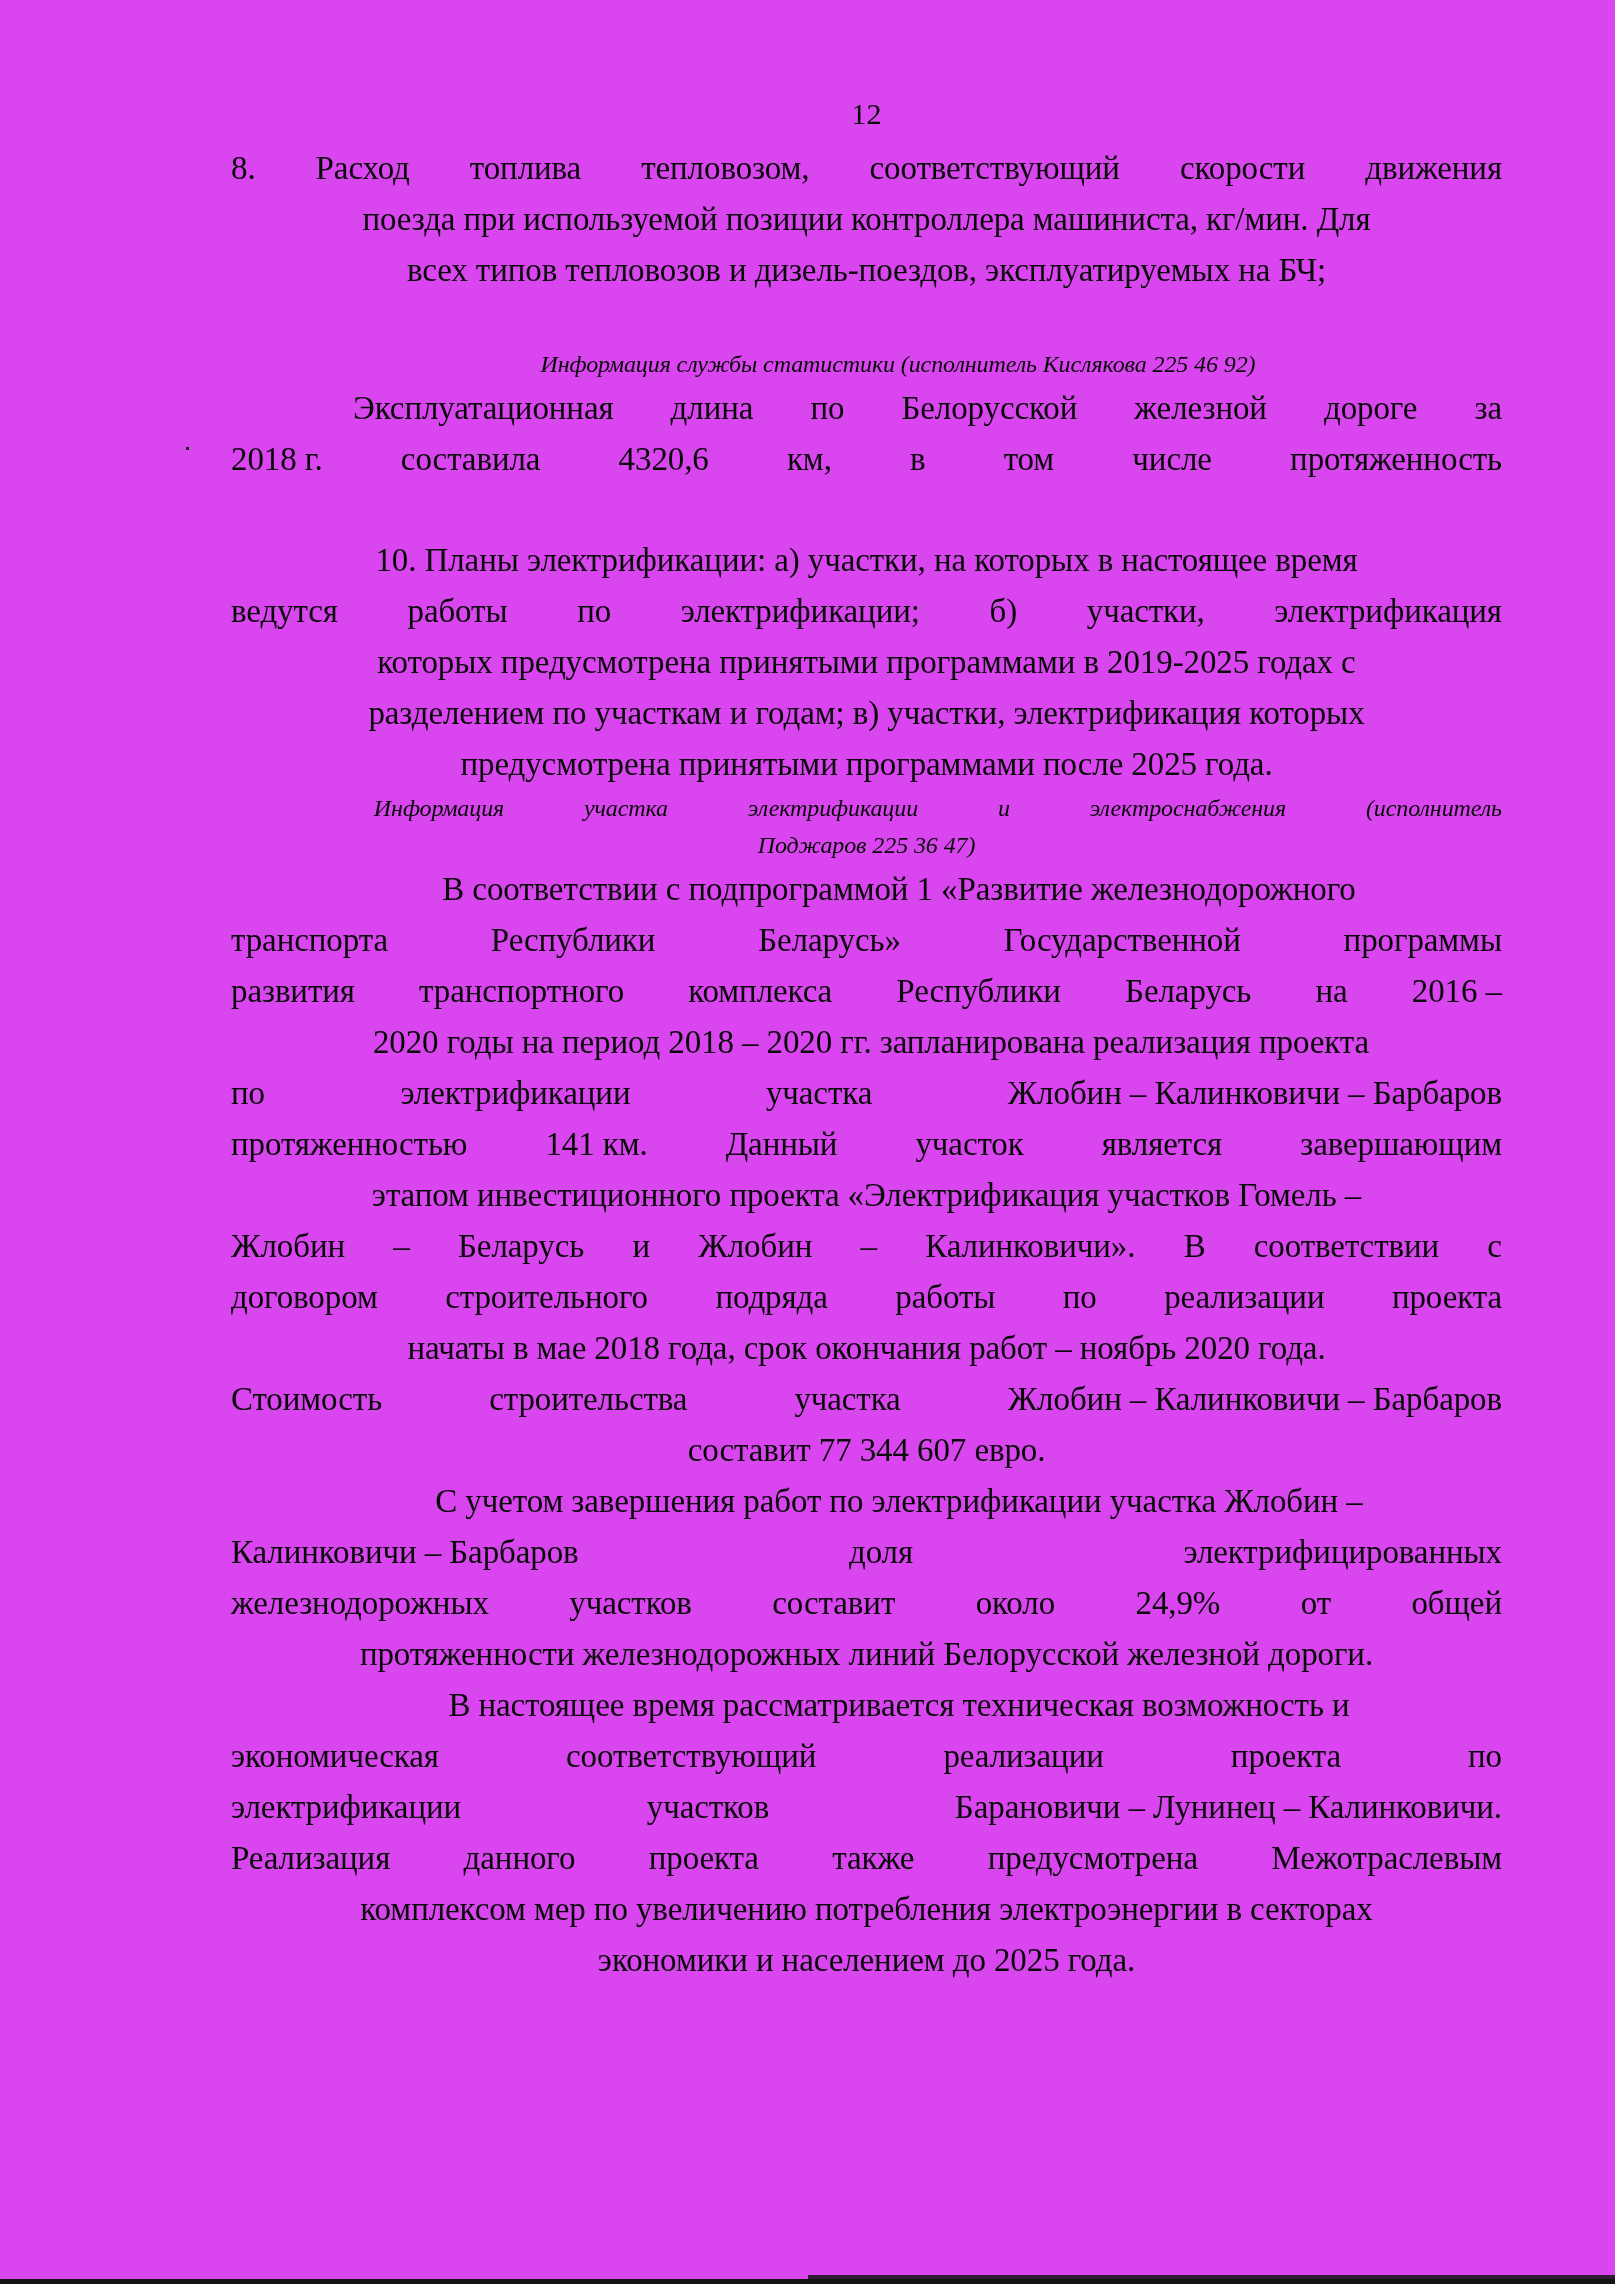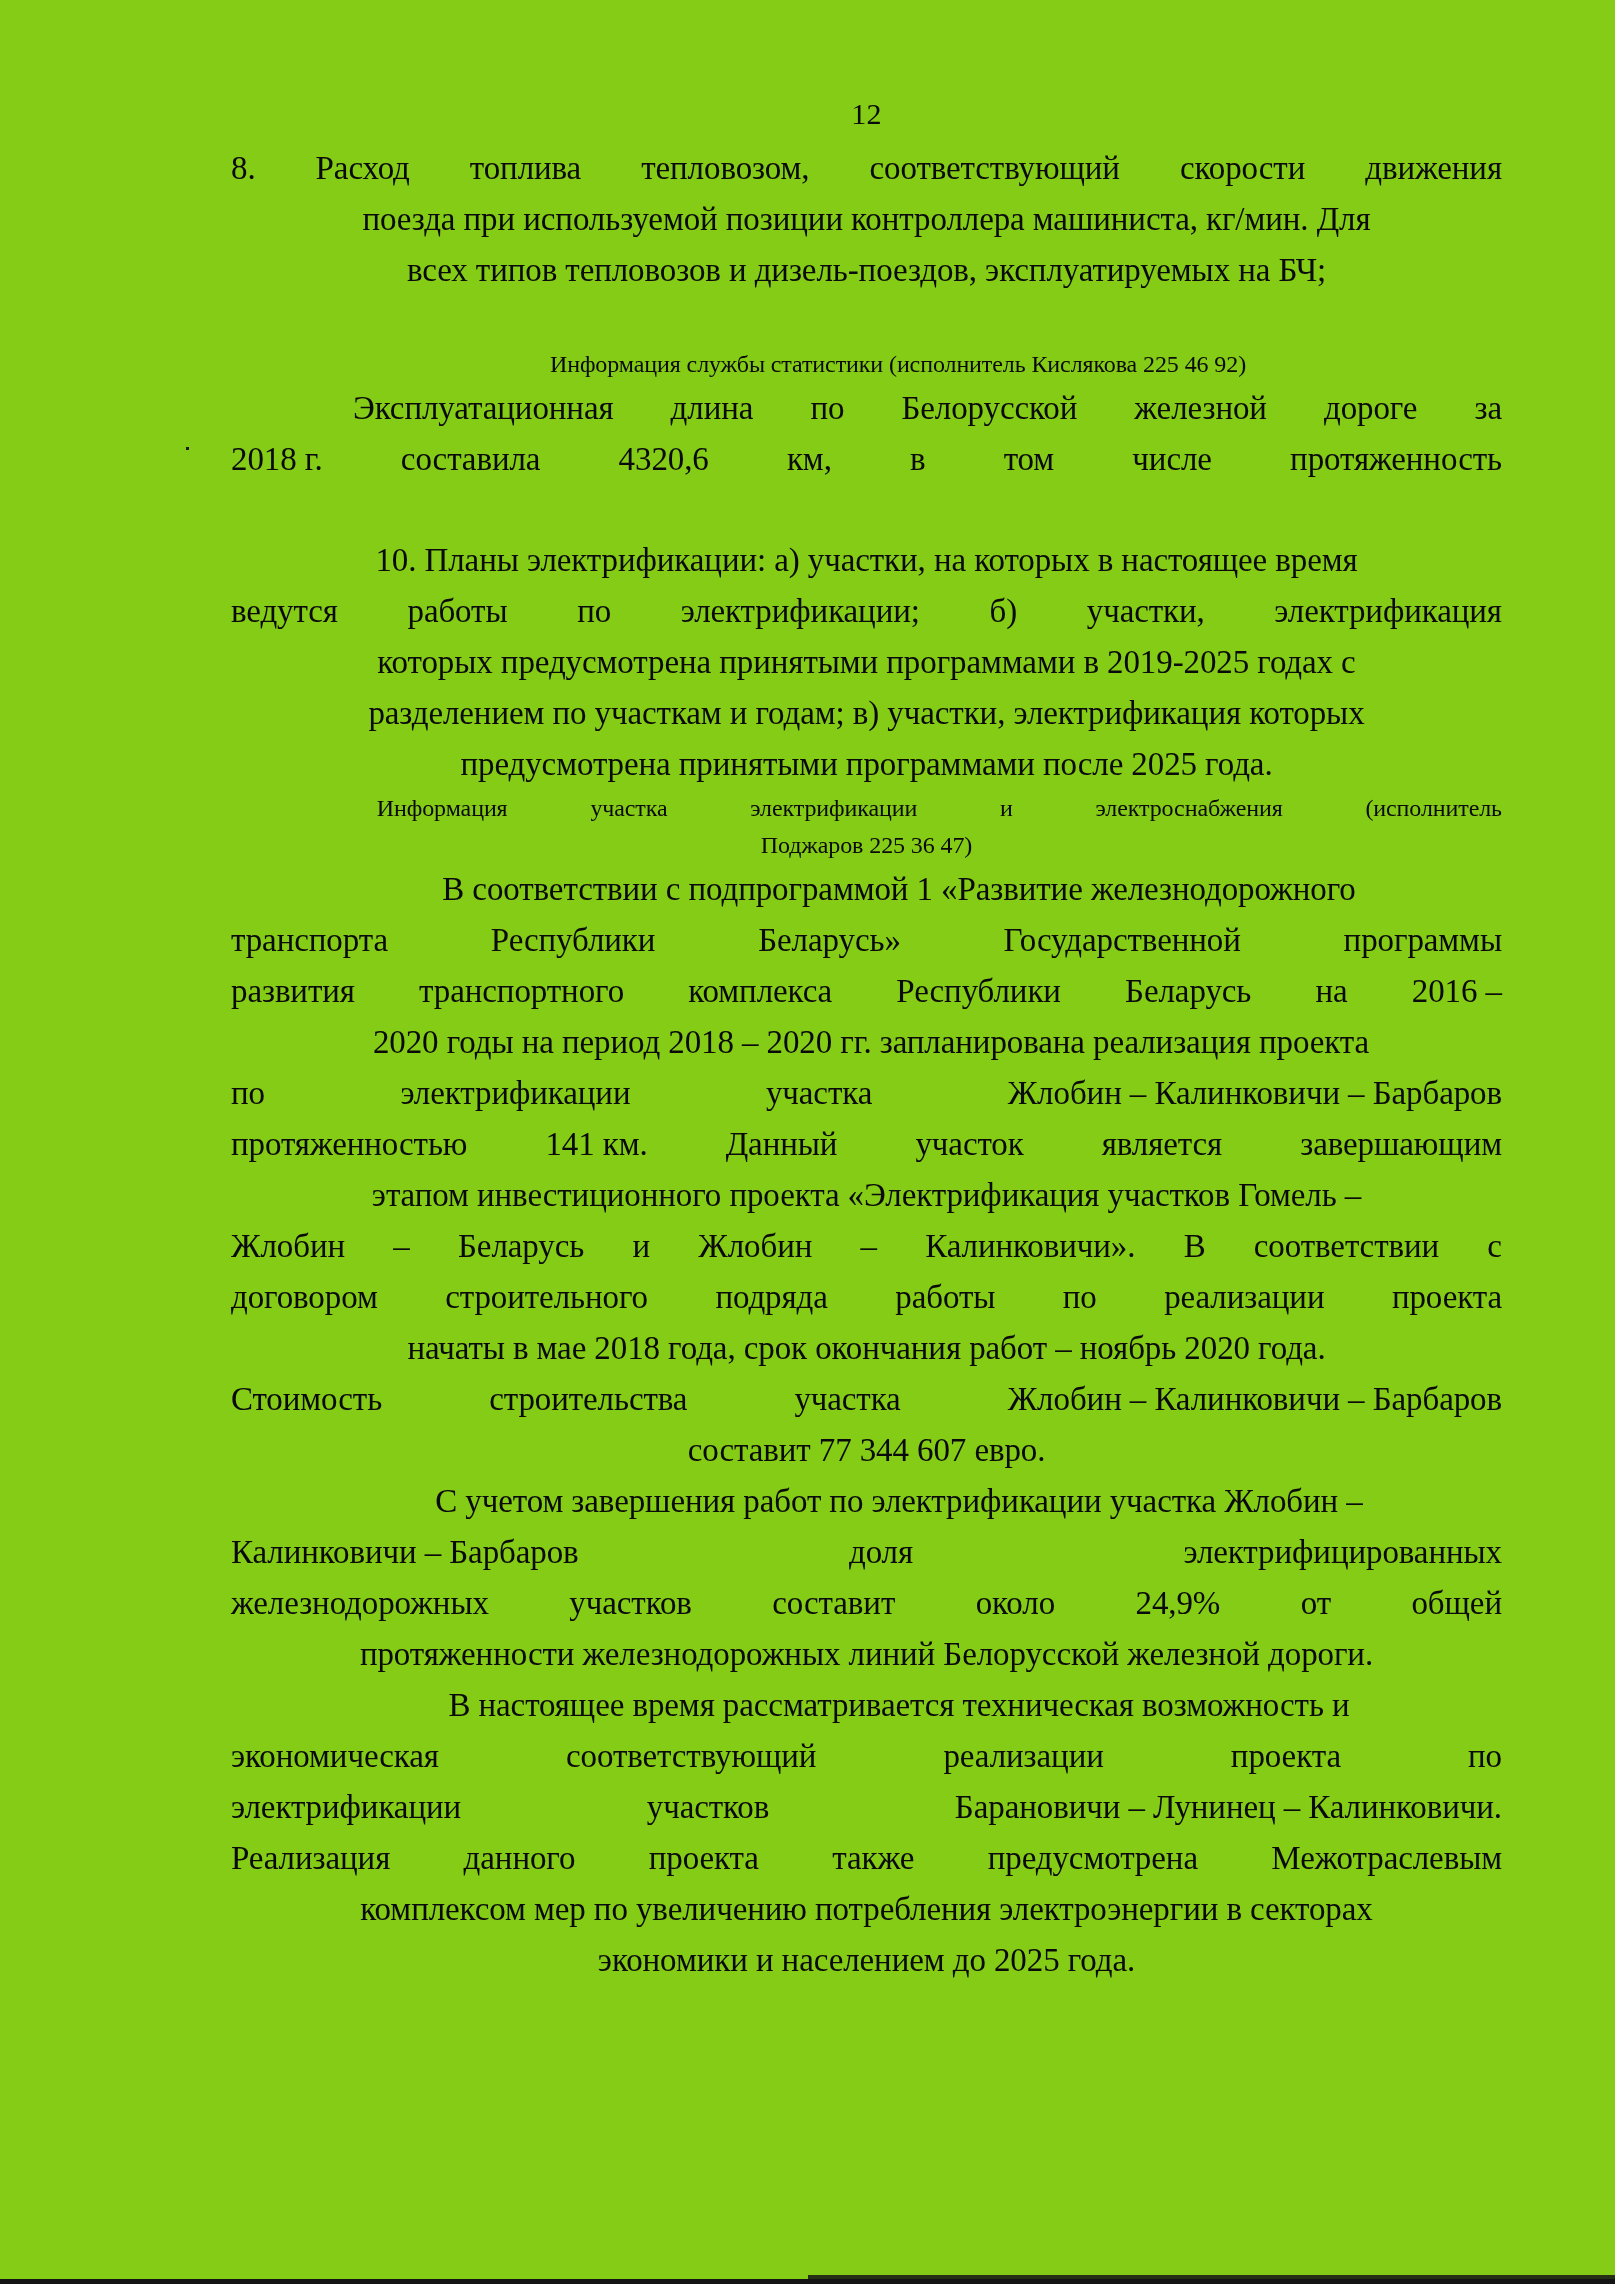--- a/index.html
+++ b/index.html
@@ -4,21 +4,21 @@
 <style>
   html, body {
     margin: 0;
     padding: 0;
     background: #ffffff;
   }
   .page {
     position: relative;
     width: 1616px;
     height: 2284px;
-    background: #84cc16;
+    background: #d946ef;
     overflow: hidden;
     font-family: "Liberation Serif", "DejaVu Serif", serif;
     color: #0a0a0a;
     -webkit-font-smoothing: none;
   }
   .content {
     position: absolute;
     left: 231px;
     top: 0;
     width: 1271px;
@@ -47,20 +47,21 @@
   .ln > span { display: inline-block; }
   .ln.just { justify-content: space-between; }
   .ln.left { justify-content: center; }
 
   
   .indent { display: inline-block; width: 65px; }
   .indent-sm { display: inline-block; width: 63px; }
 
   
   .note {
+    font-style: italic;
     font-size: 24px;
     line-height: 37px;
   }
   .note .ln { font-size: 24px; line-height: 37px; }
   .gap-lg { height: 50px; }
 
   
   .speck {
     position: absolute;
     background: #1b1b1b;

